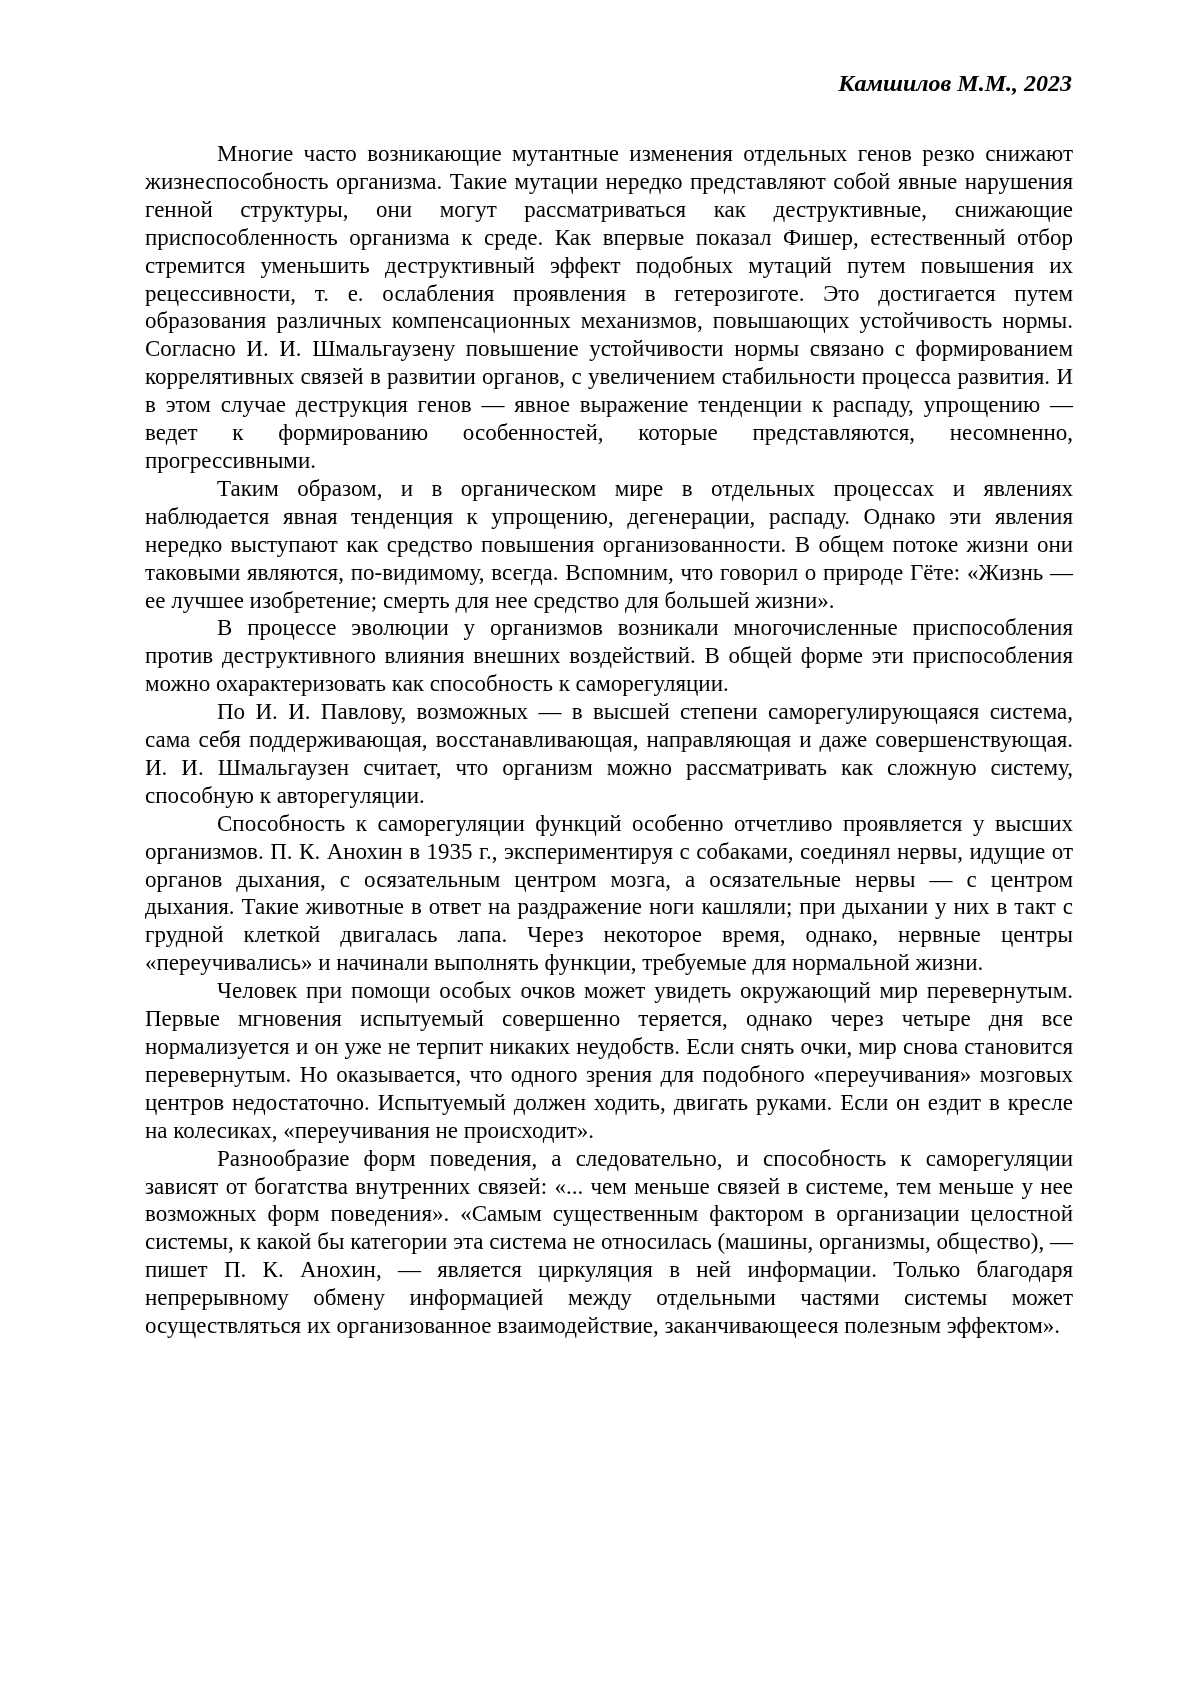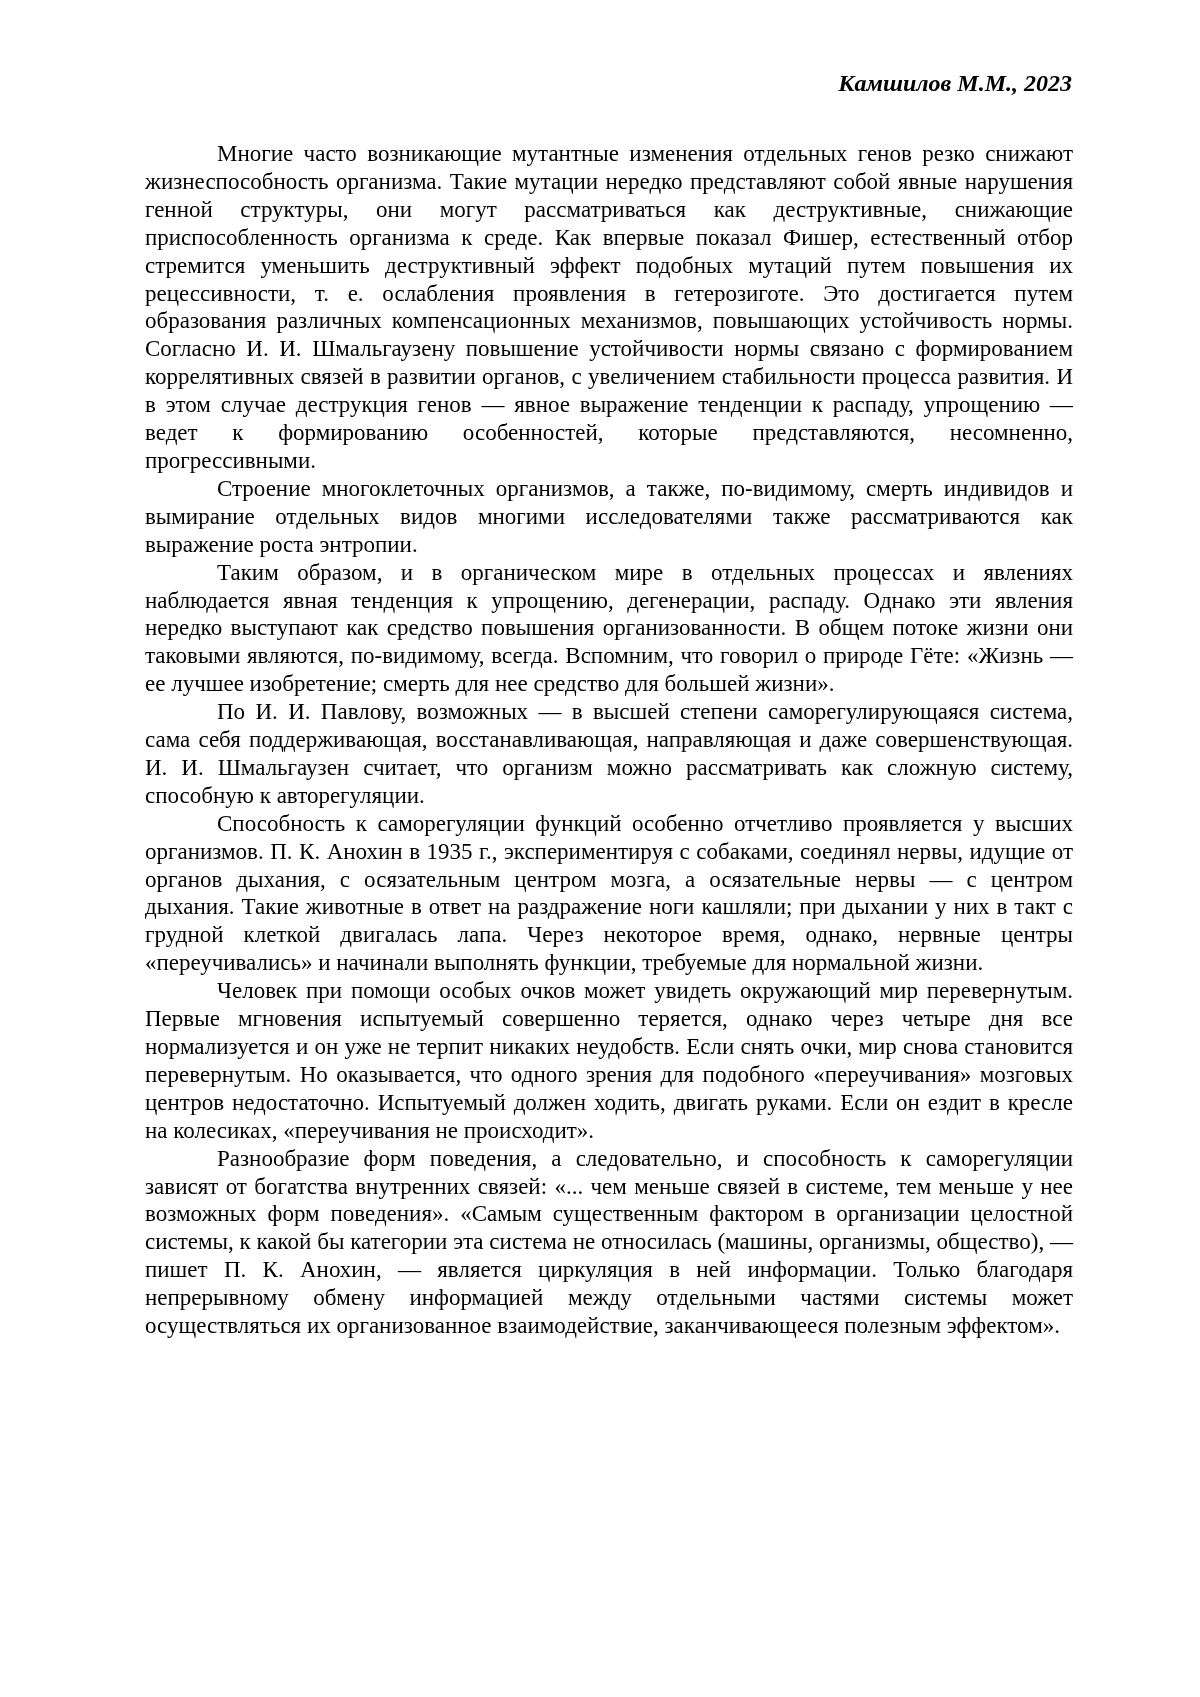--- a/index.html
+++ b/index.html
@@ -61,22 +61,22 @@
 </style>
 </head>
 <body>
 
 <div class="page">
 
   <div class="running-header">Камшилов М.М., 2023</div>
 
   <div class="content">
     <p>Многие часто возникающие мутантные изменения отдельных генов резко снижают жизнеспособность организма. Такие мутации нередко представляют собой явные нарушения генной структуры, они могут рассматриваться как деструктивные, снижающие приспособленность организма к среде. Как впервые показал Фишер, естественный отбор стремится уменьшить деструктивный эффект подобных мутаций путем повышения их рецессивности, т. е. ослабления проявления в гетерозиготе. Это достигается путем образования различных компенсационных механизмов, повышающих устойчивость нормы. Согласно И. И. Шмальгаузену повышение устойчивости нормы связано с формированием коррелятивных связей в развитии органов, с увеличением стабильности процесса развития. И в этом случае деструкция генов — явное выражение тенденции к распаду, упрощению — ведет к формированию особенностей, которые представляются, несомненно, прогрессивными.</p>
-    <p>Строение многоклеточных организмов, а также, по-видимому, смерть индивидов и вымирание отдельных видов многими исследователями также рассматриваются как выражение роста энтропии.</p>
     <p>Таким образом, и в органическом мире в отдельных процессах и явлениях наблюдается явная тенденция к упрощению, дегенерации, распаду. Однако эти явления нередко выступают как средство повышения организованности. В общем потоке жизни они таковыми являются, по-видимому, всегда. Вспомним, что говорил о природе Гёте: «Жизнь — ее лучшее изобретение; смерть для нее средство для большей жизни».</p>
+    <p>В процессе эволюции у организмов возникали многочисленные приспособления против деструктивного влияния внешних воздействий. В общей форме эти приспособления можно охарактеризовать как способность к саморегуляции.</p>
     <p>По И. И. Павлову, возможных — в высшей степени саморегулирующаяся система, сама себя поддерживающая, восстанавливающая, направляющая и даже совершенствующая. И. И. Шмальгаузен считает, что организм можно рассматривать как сложную систему, способную к авторегуляции.</p>
     <p>Способность к саморегуляции функций особенно отчетливо проявляется у высших организмов. П. К. Анохин в 1935 г., экспериментируя с собаками, соединял нервы, идущие от органов дыхания, с осязательным центром мозга, а осязательные нервы — с центром дыхания. Такие животные в ответ на раздражение ноги кашляли; при дыхании у них в такт с грудной клеткой двигалась лапа. Через некоторое время, однако, нервные центры «переучивались» и начинали выполнять функции, требуемые для нормальной жизни.</p>
     <p>Человек при помощи особых очков может увидеть окружающий мир перевернутым. Первые мгновения испытуемый совершенно теряется, однако через четыре дня все нормализуется и он уже не терпит никаких неудобств. Если снять очки, мир снова становится перевернутым. Но оказывается, что одного зрения для подобного «переучивания» мозговых центров недостаточно. Испытуемый должен ходить, двигать руками. Если он ездит в кресле на колесиках, «переучивания не происходит».</p>
     <p>Разнообразие форм поведения, а следовательно, и способность к саморегуляции зависят от богатства внутренних связей: «... чем меньше связей в системе, тем меньше у нее возможных форм поведения». «Самым существенным фактором в организации целостной системы, к какой бы категории эта система не относилась (машины, организмы, общество), — пишет П. К. Анохин, — является циркуляция в ней информации. Только благодаря непрерывному обмену информацией между отдельными частями системы может осуществляться их организованное взаимодействие, заканчивающееся полезным эффектом».</p>
   </div>
 
   <div class="page-number">81</div>
 
 
 </div>

